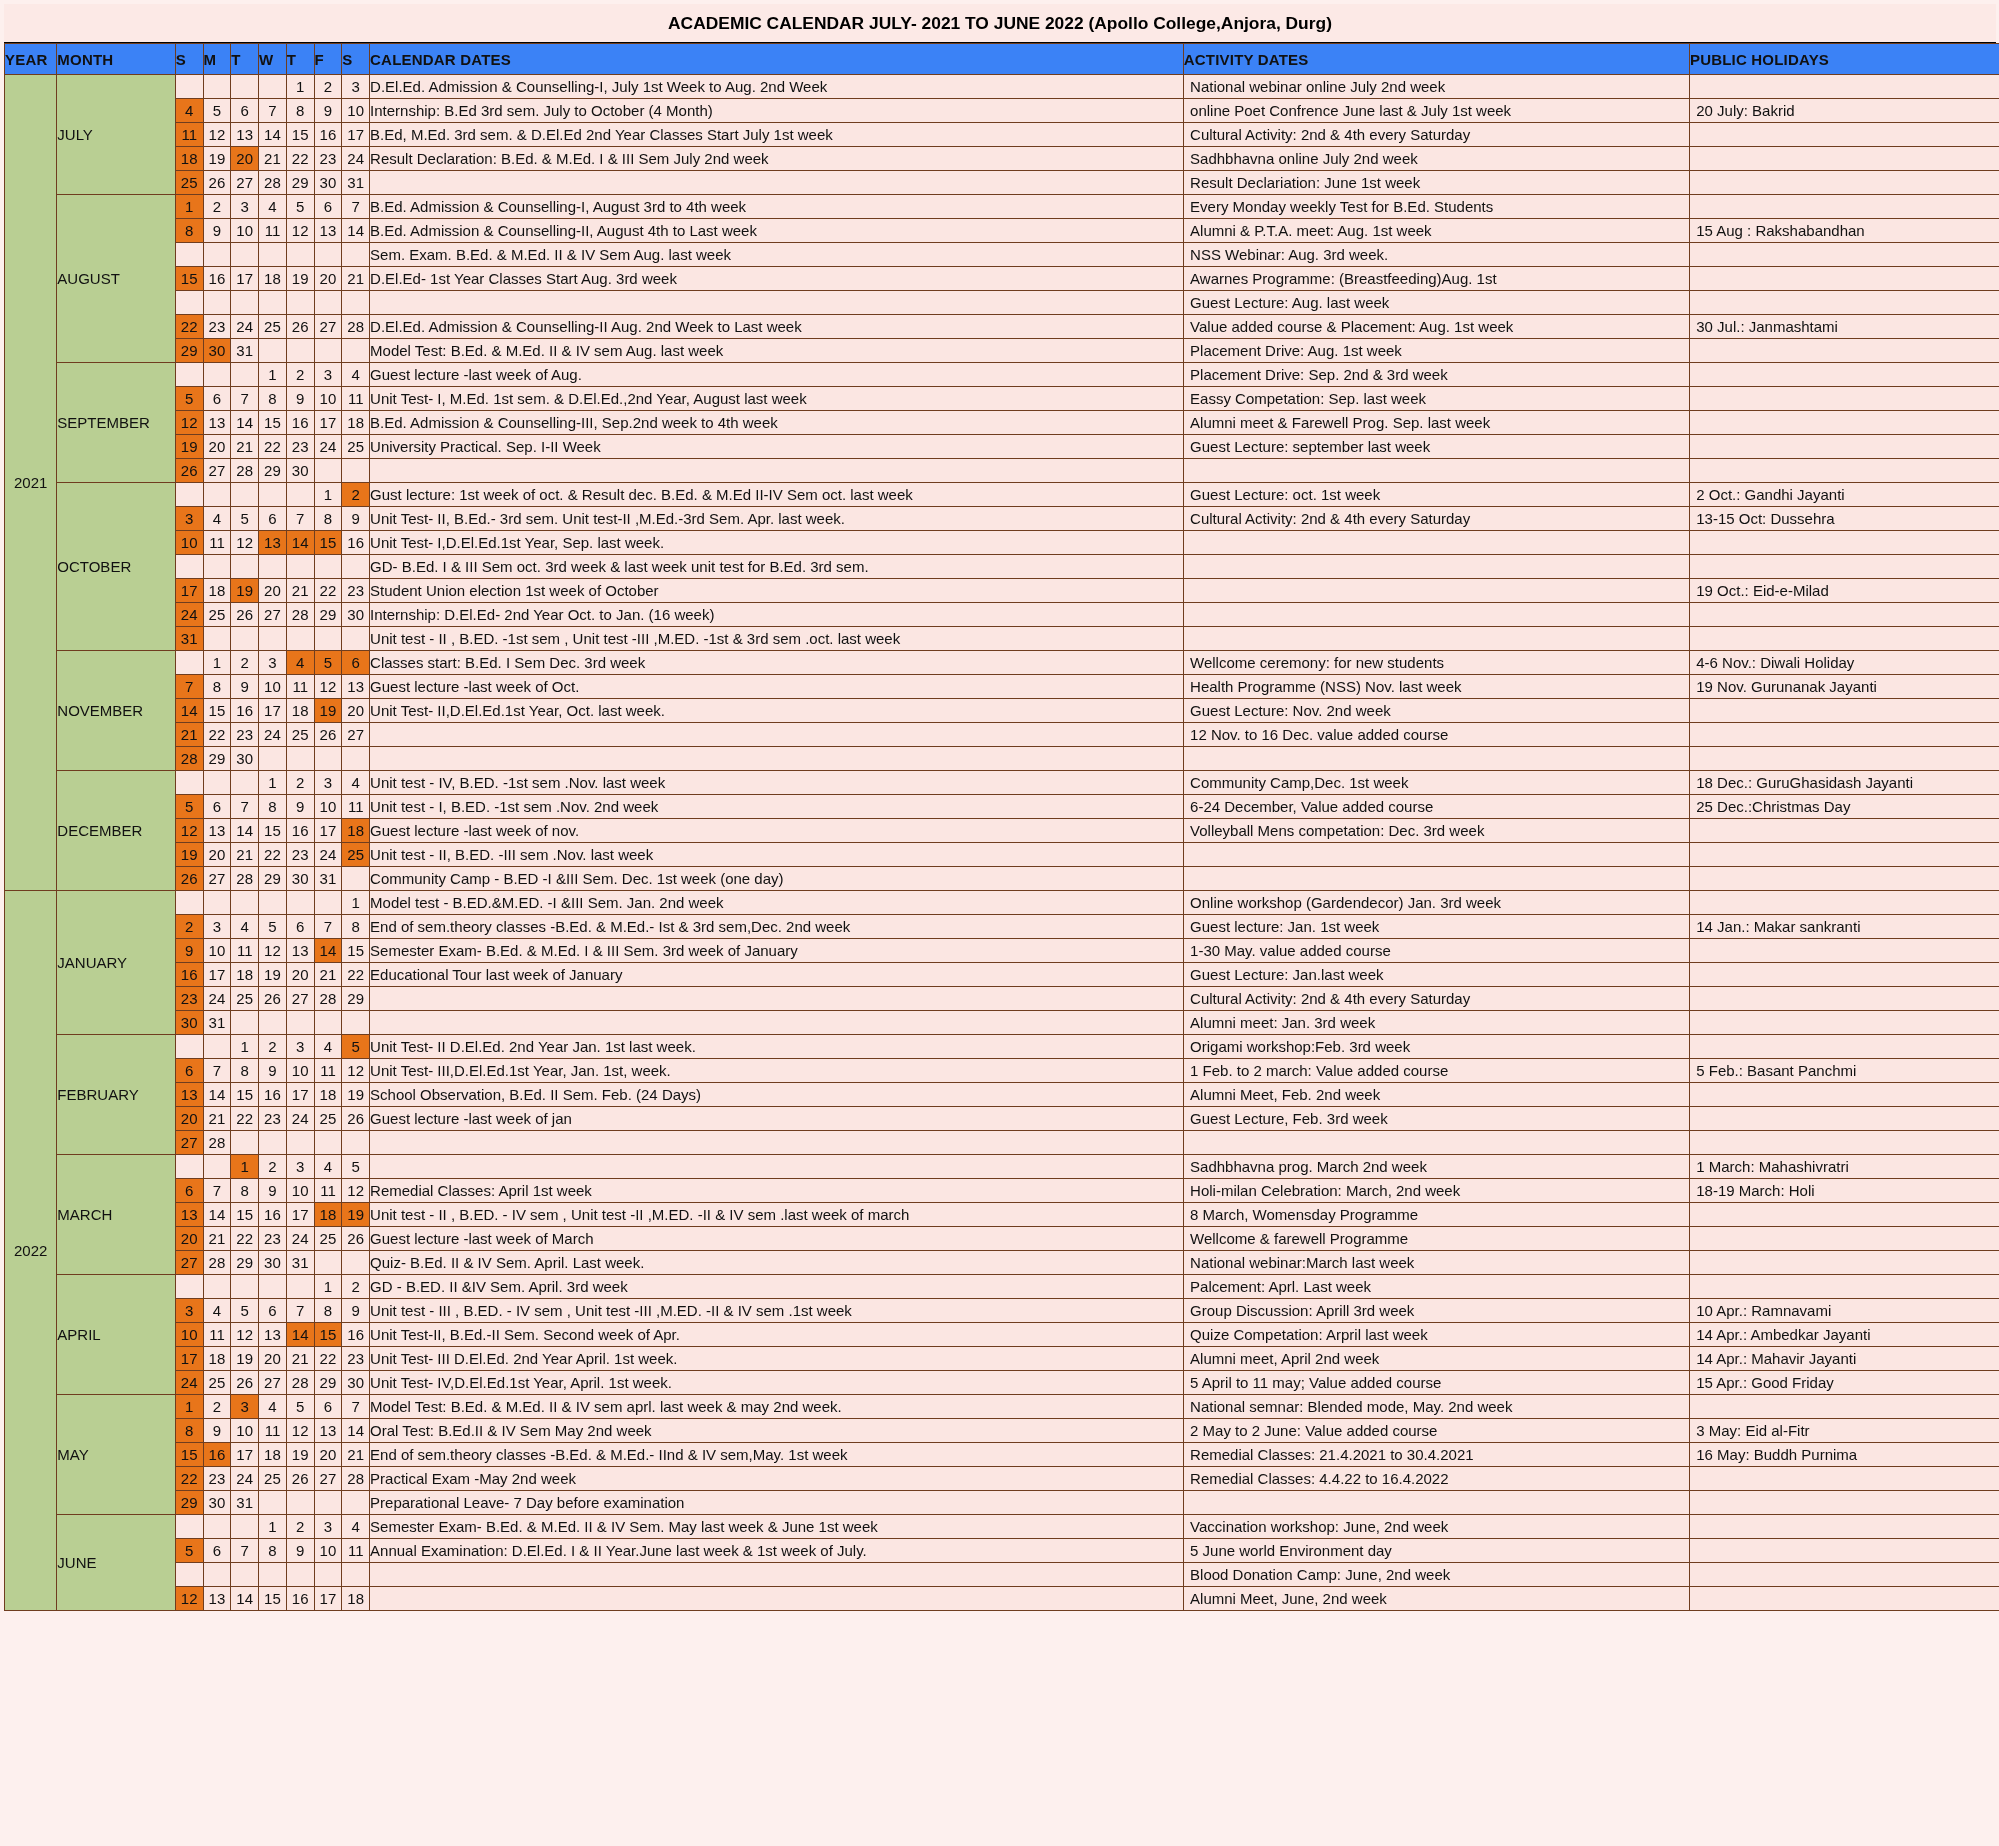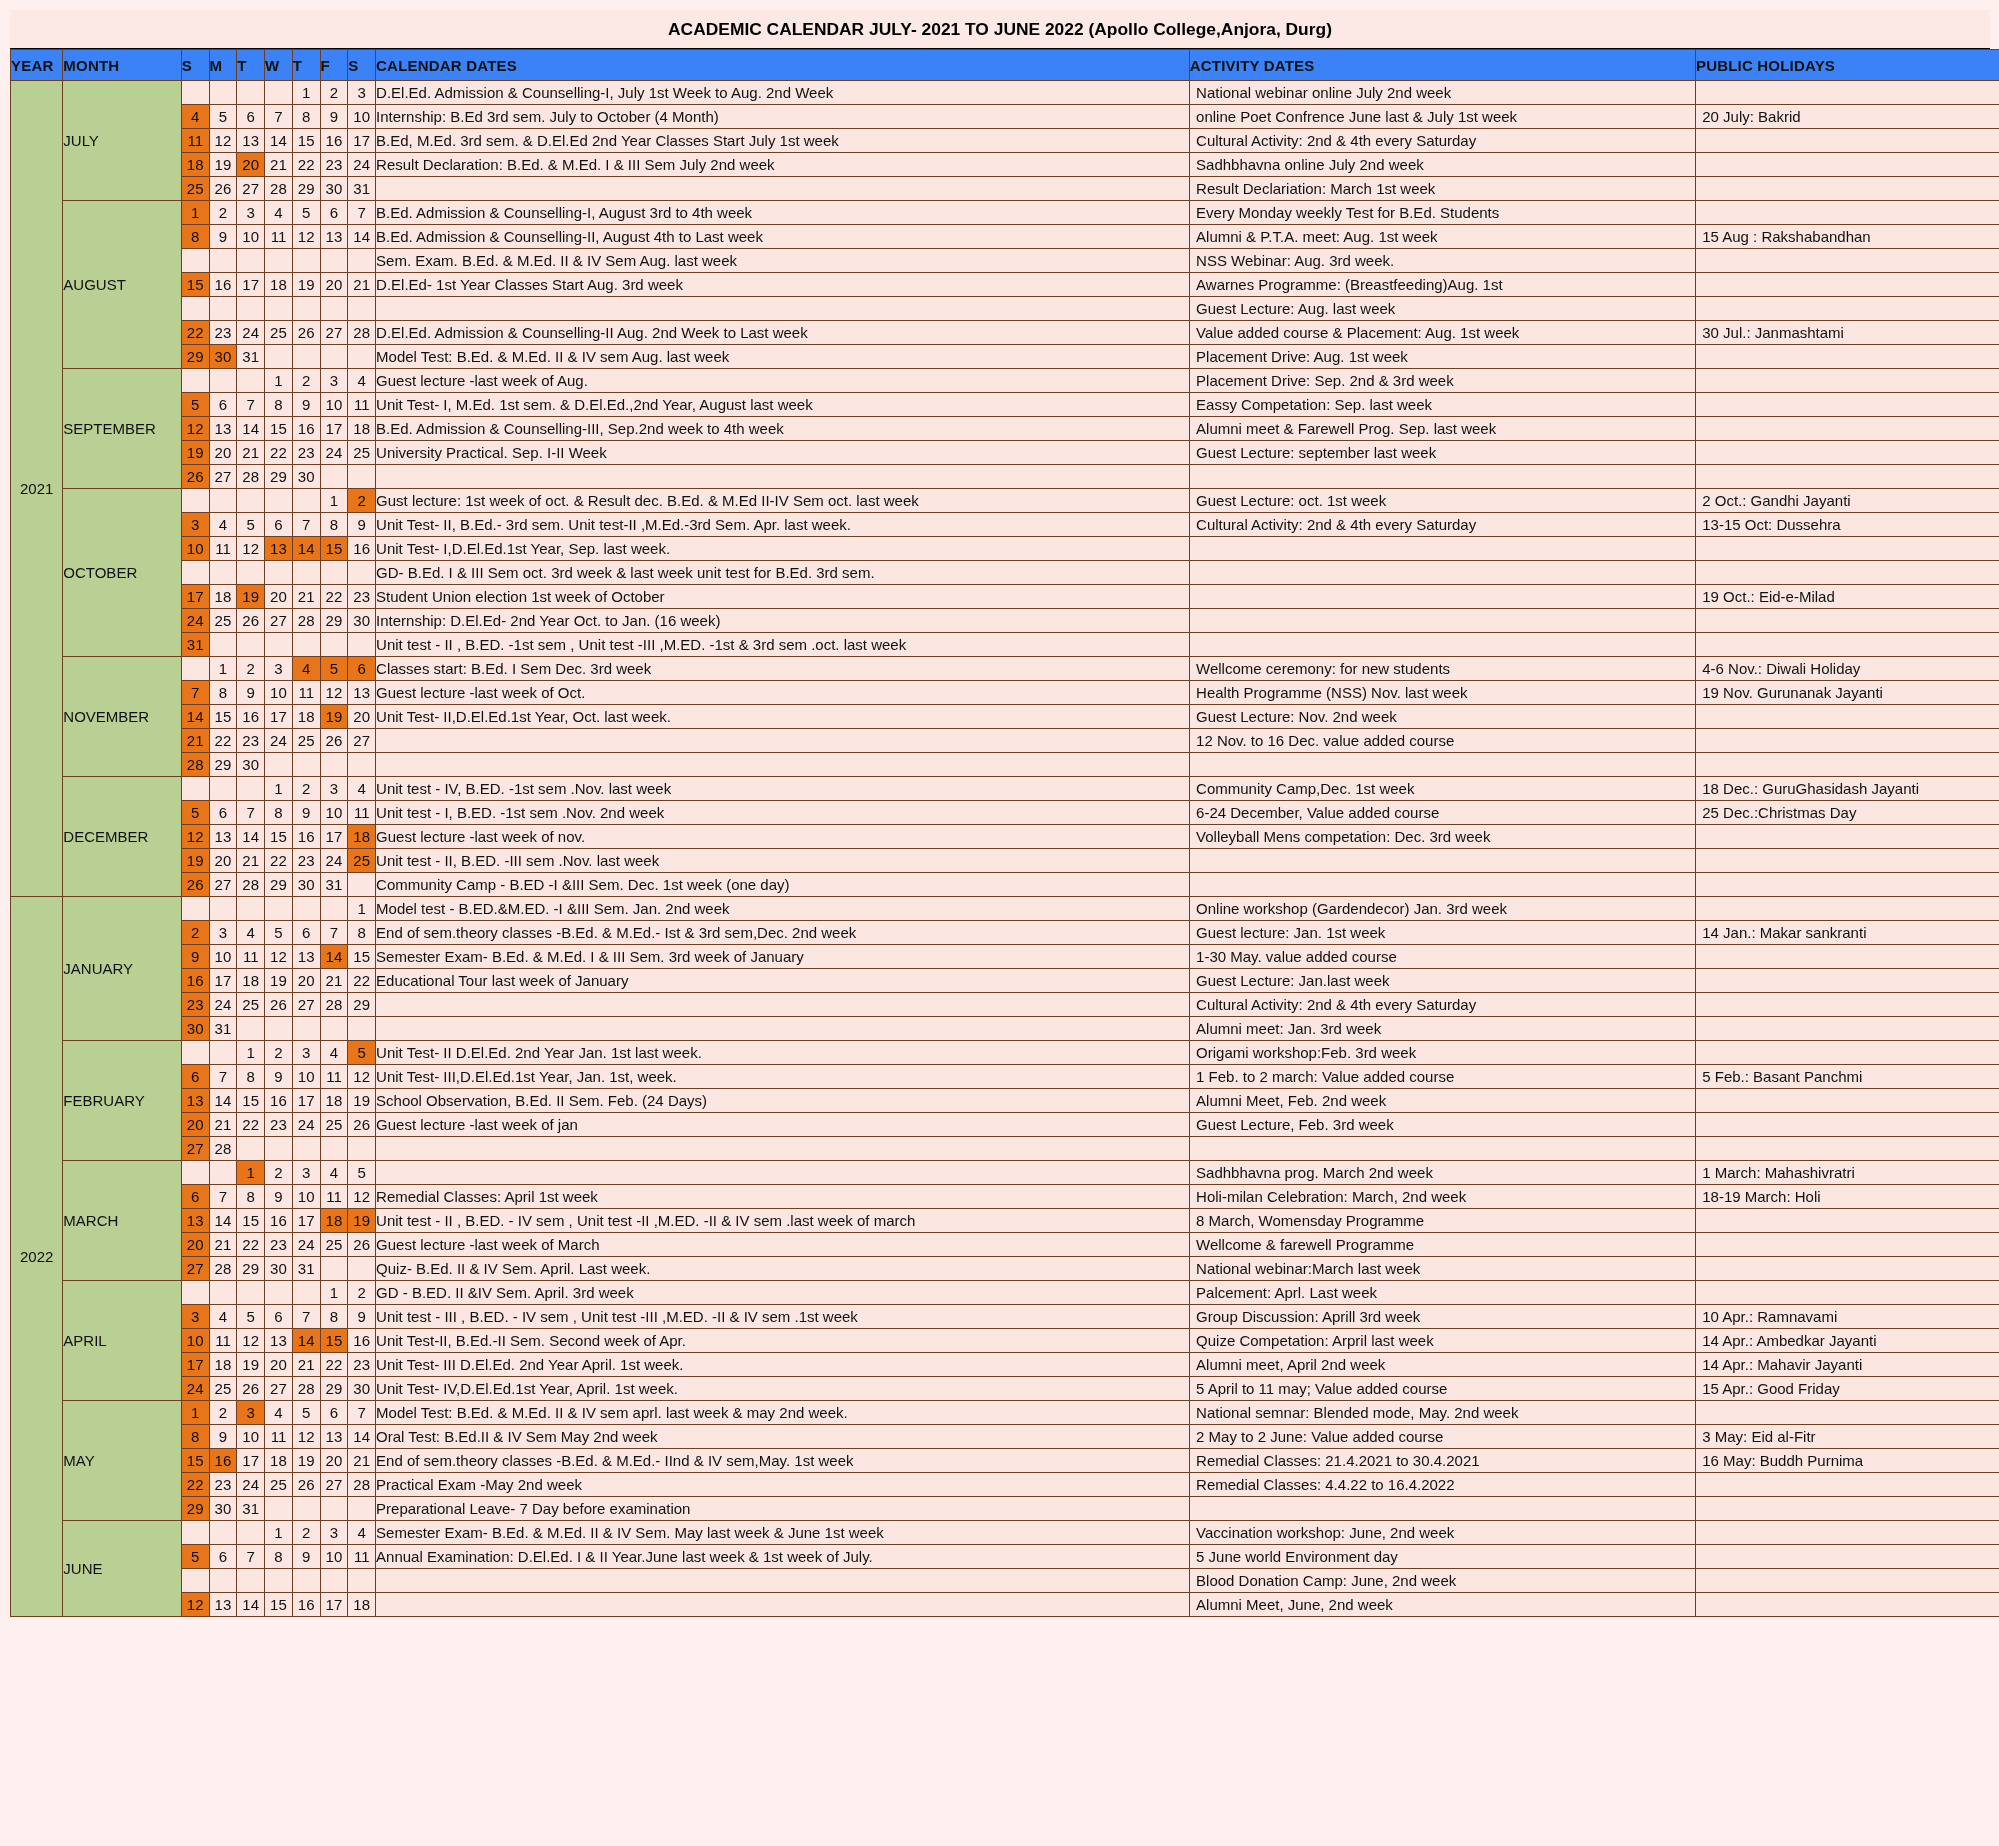--- a/index.html
+++ b/index.html
@@ -1,17 +1,17 @@
 <!DOCTYPE html>
 <html style="font-size:12.6px"><head>
 <meta charset="utf-8">
 <style>
   html,body{margin:0;padding:0;background:#ffffff;}
   body{font-family:"Liberation Sans", sans-serif;}
-  #page{width:2000px;min-height:1846px;background:#fdf0ee;box-sizing:border-box;padding:10px;position:relative;}
+  #page{width:2000px;min-height:1846px;background:#fdf0ee;box-sizing:border-box;padding:4px;position:relative;}
   .title-bar{height:38px;background:#fce9e6;display:flex;align-items:center;justify-content:center;border-bottom:1.6px solid #000;}
   .title-bar .t{font-size:17.4px;font-weight:bold;color:#000;}
   table.cal{border-collapse:collapse;width:2000px;table-layout:fixed;}
   table.cal td, table.cal th{border:0.8px solid #6f3d1f;font-size:15px;color:#111;padding:0;}
   thead th{background:#3b82f6;color:#000;font-weight:bold;height:30px;font-size:15px;text-align:left;letter-spacing:0.2px;}
   .col-year{width:49px;}
   .col-month{width:111px;}
   .col-day{width:26px;}
   .col-cal{width:762px;}
   .col-act{width:474px;}
@@ -117,21 +117,21 @@
         </tr>
         <tr>
           <td class="day hl">25</td>
           <td class="day">26</td>
           <td class="day">27</td>
           <td class="day">28</td>
           <td class="day">29</td>
           <td class="day">30</td>
           <td class="day">31</td>
           <td class="text cal"></td>
-          <td class="text act">Result Declariation: March 1st week</td>
+          <td class="text act">Result Declariation: June 1st week</td>
           <td class="text pub"></td>
         </tr>
         <tr class="month-start">
           <td class="month" rowspan="7">AUGUST</td>
           <td class="day hl">1</td>
           <td class="day">2</td>
           <td class="day">3</td>
           <td class="day">4</td>
           <td class="day">5</td>
           <td class="day">6</td>

